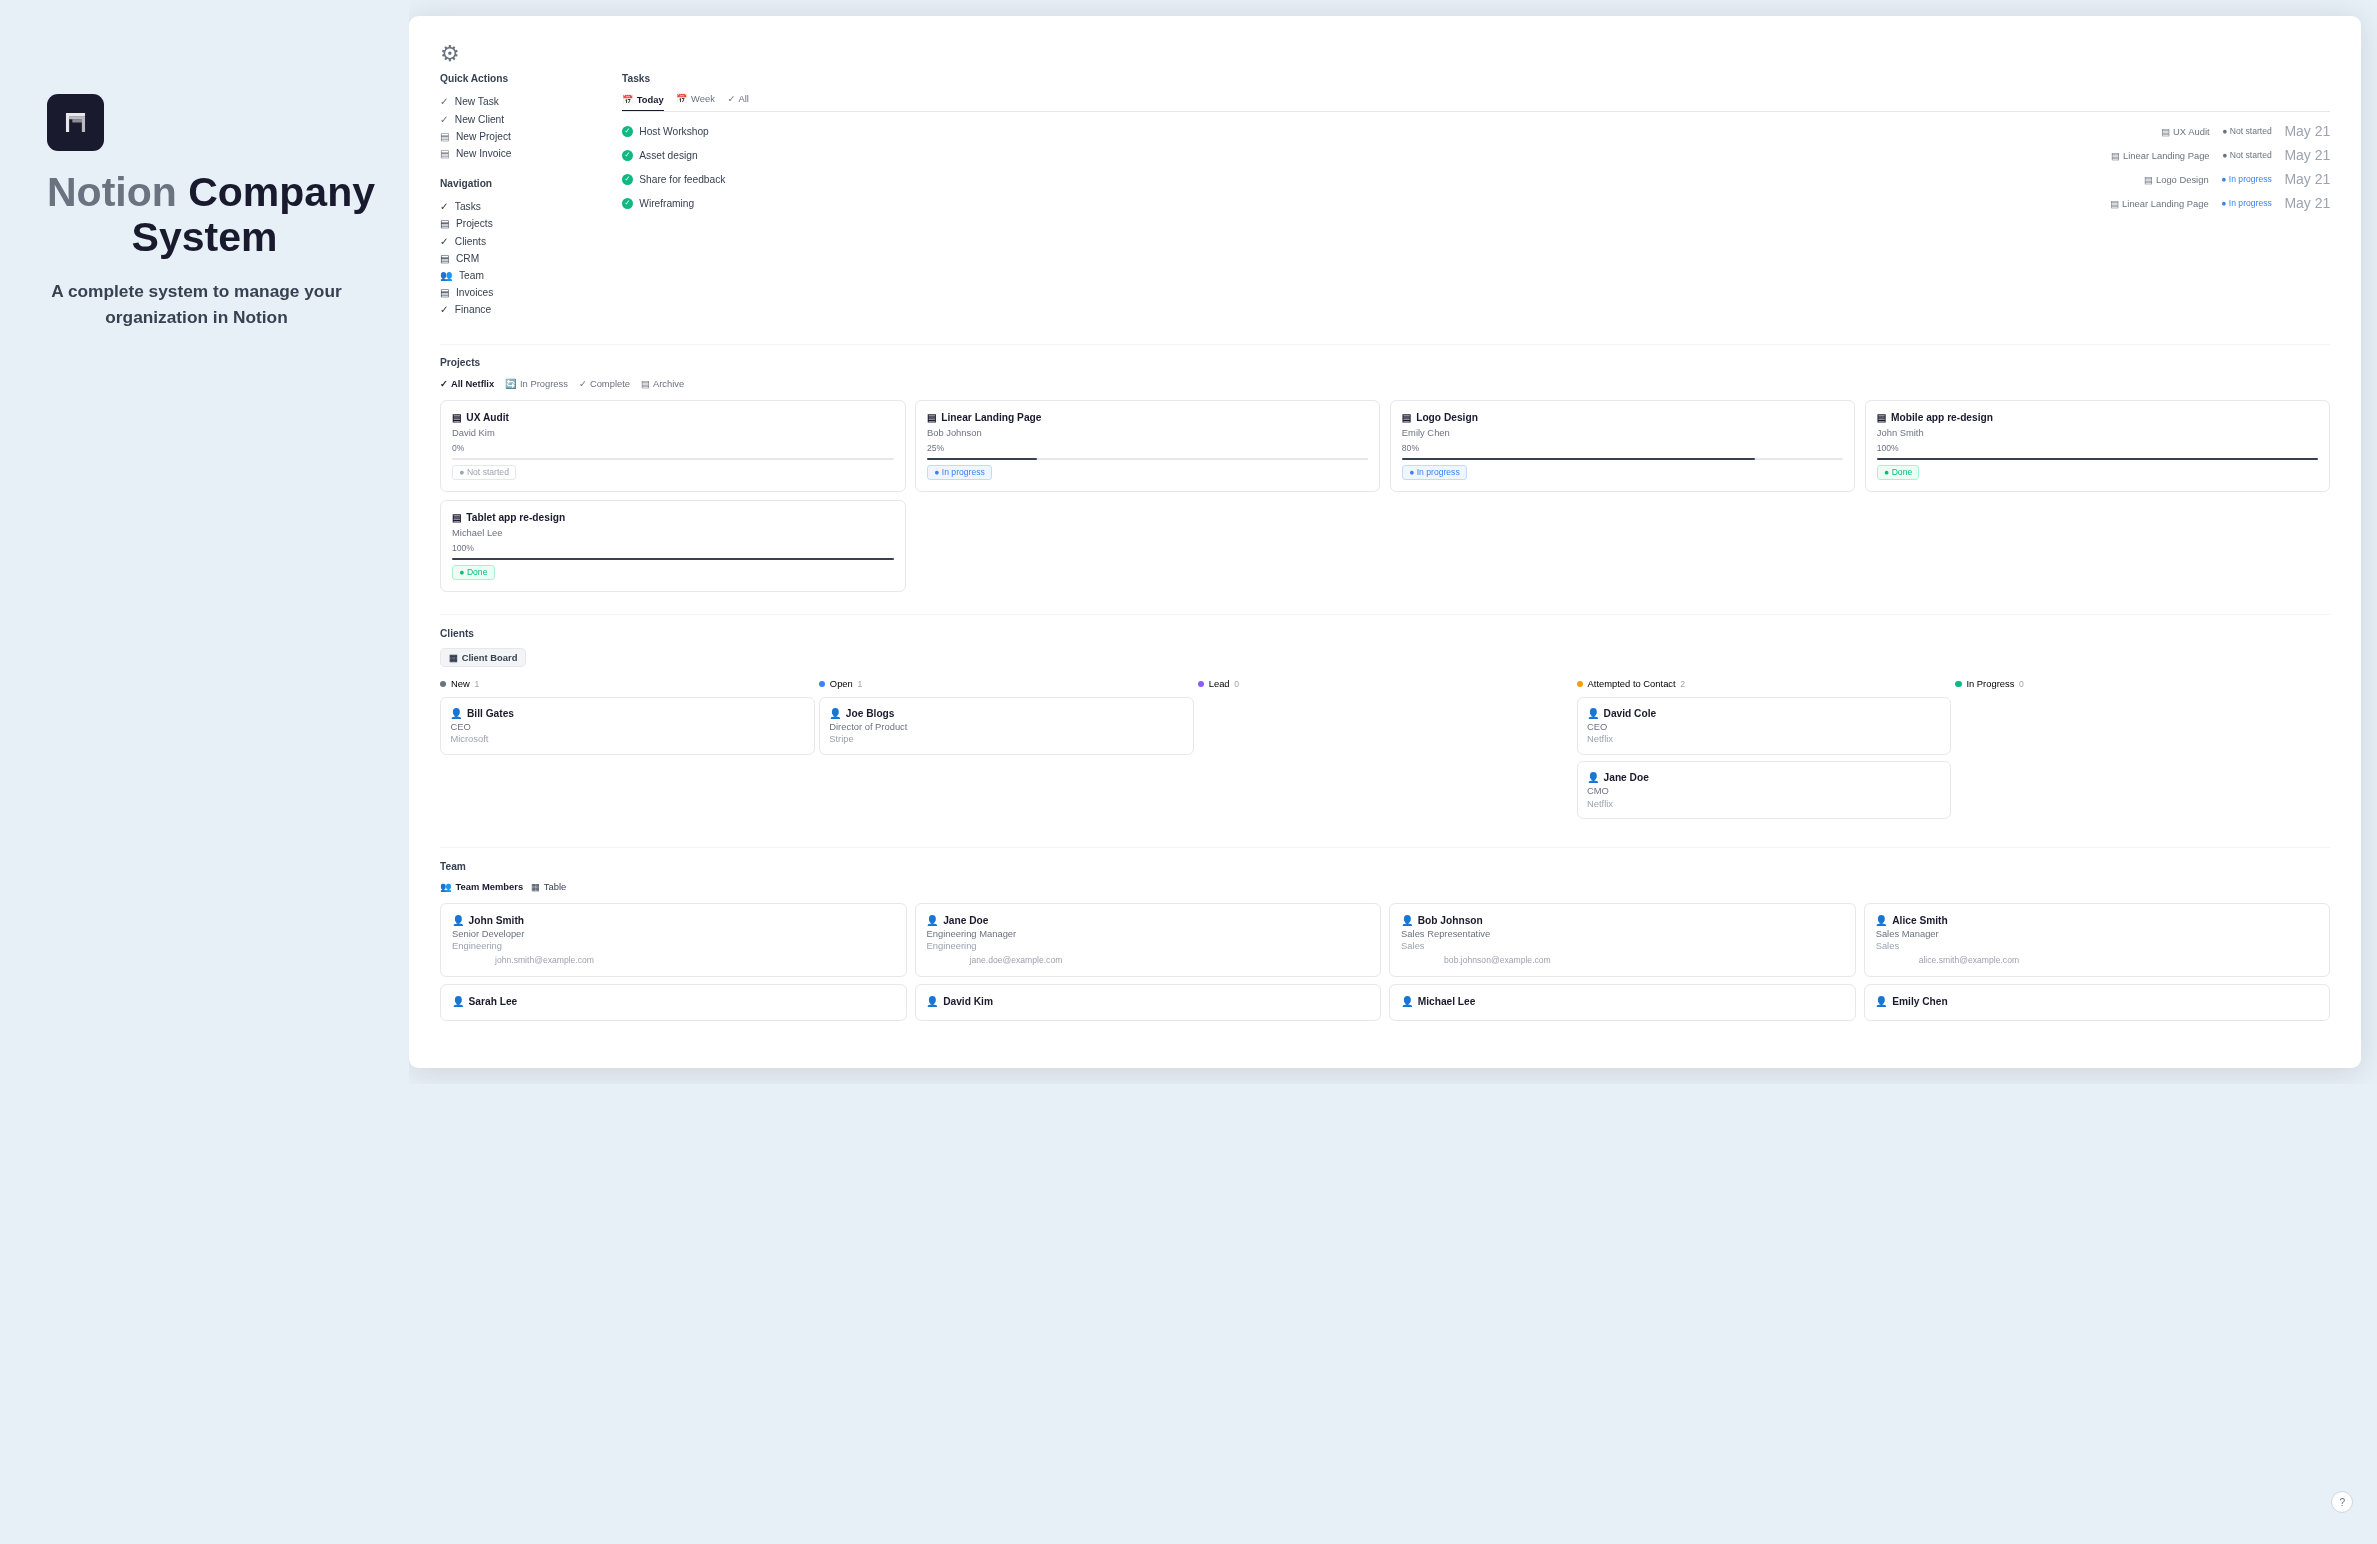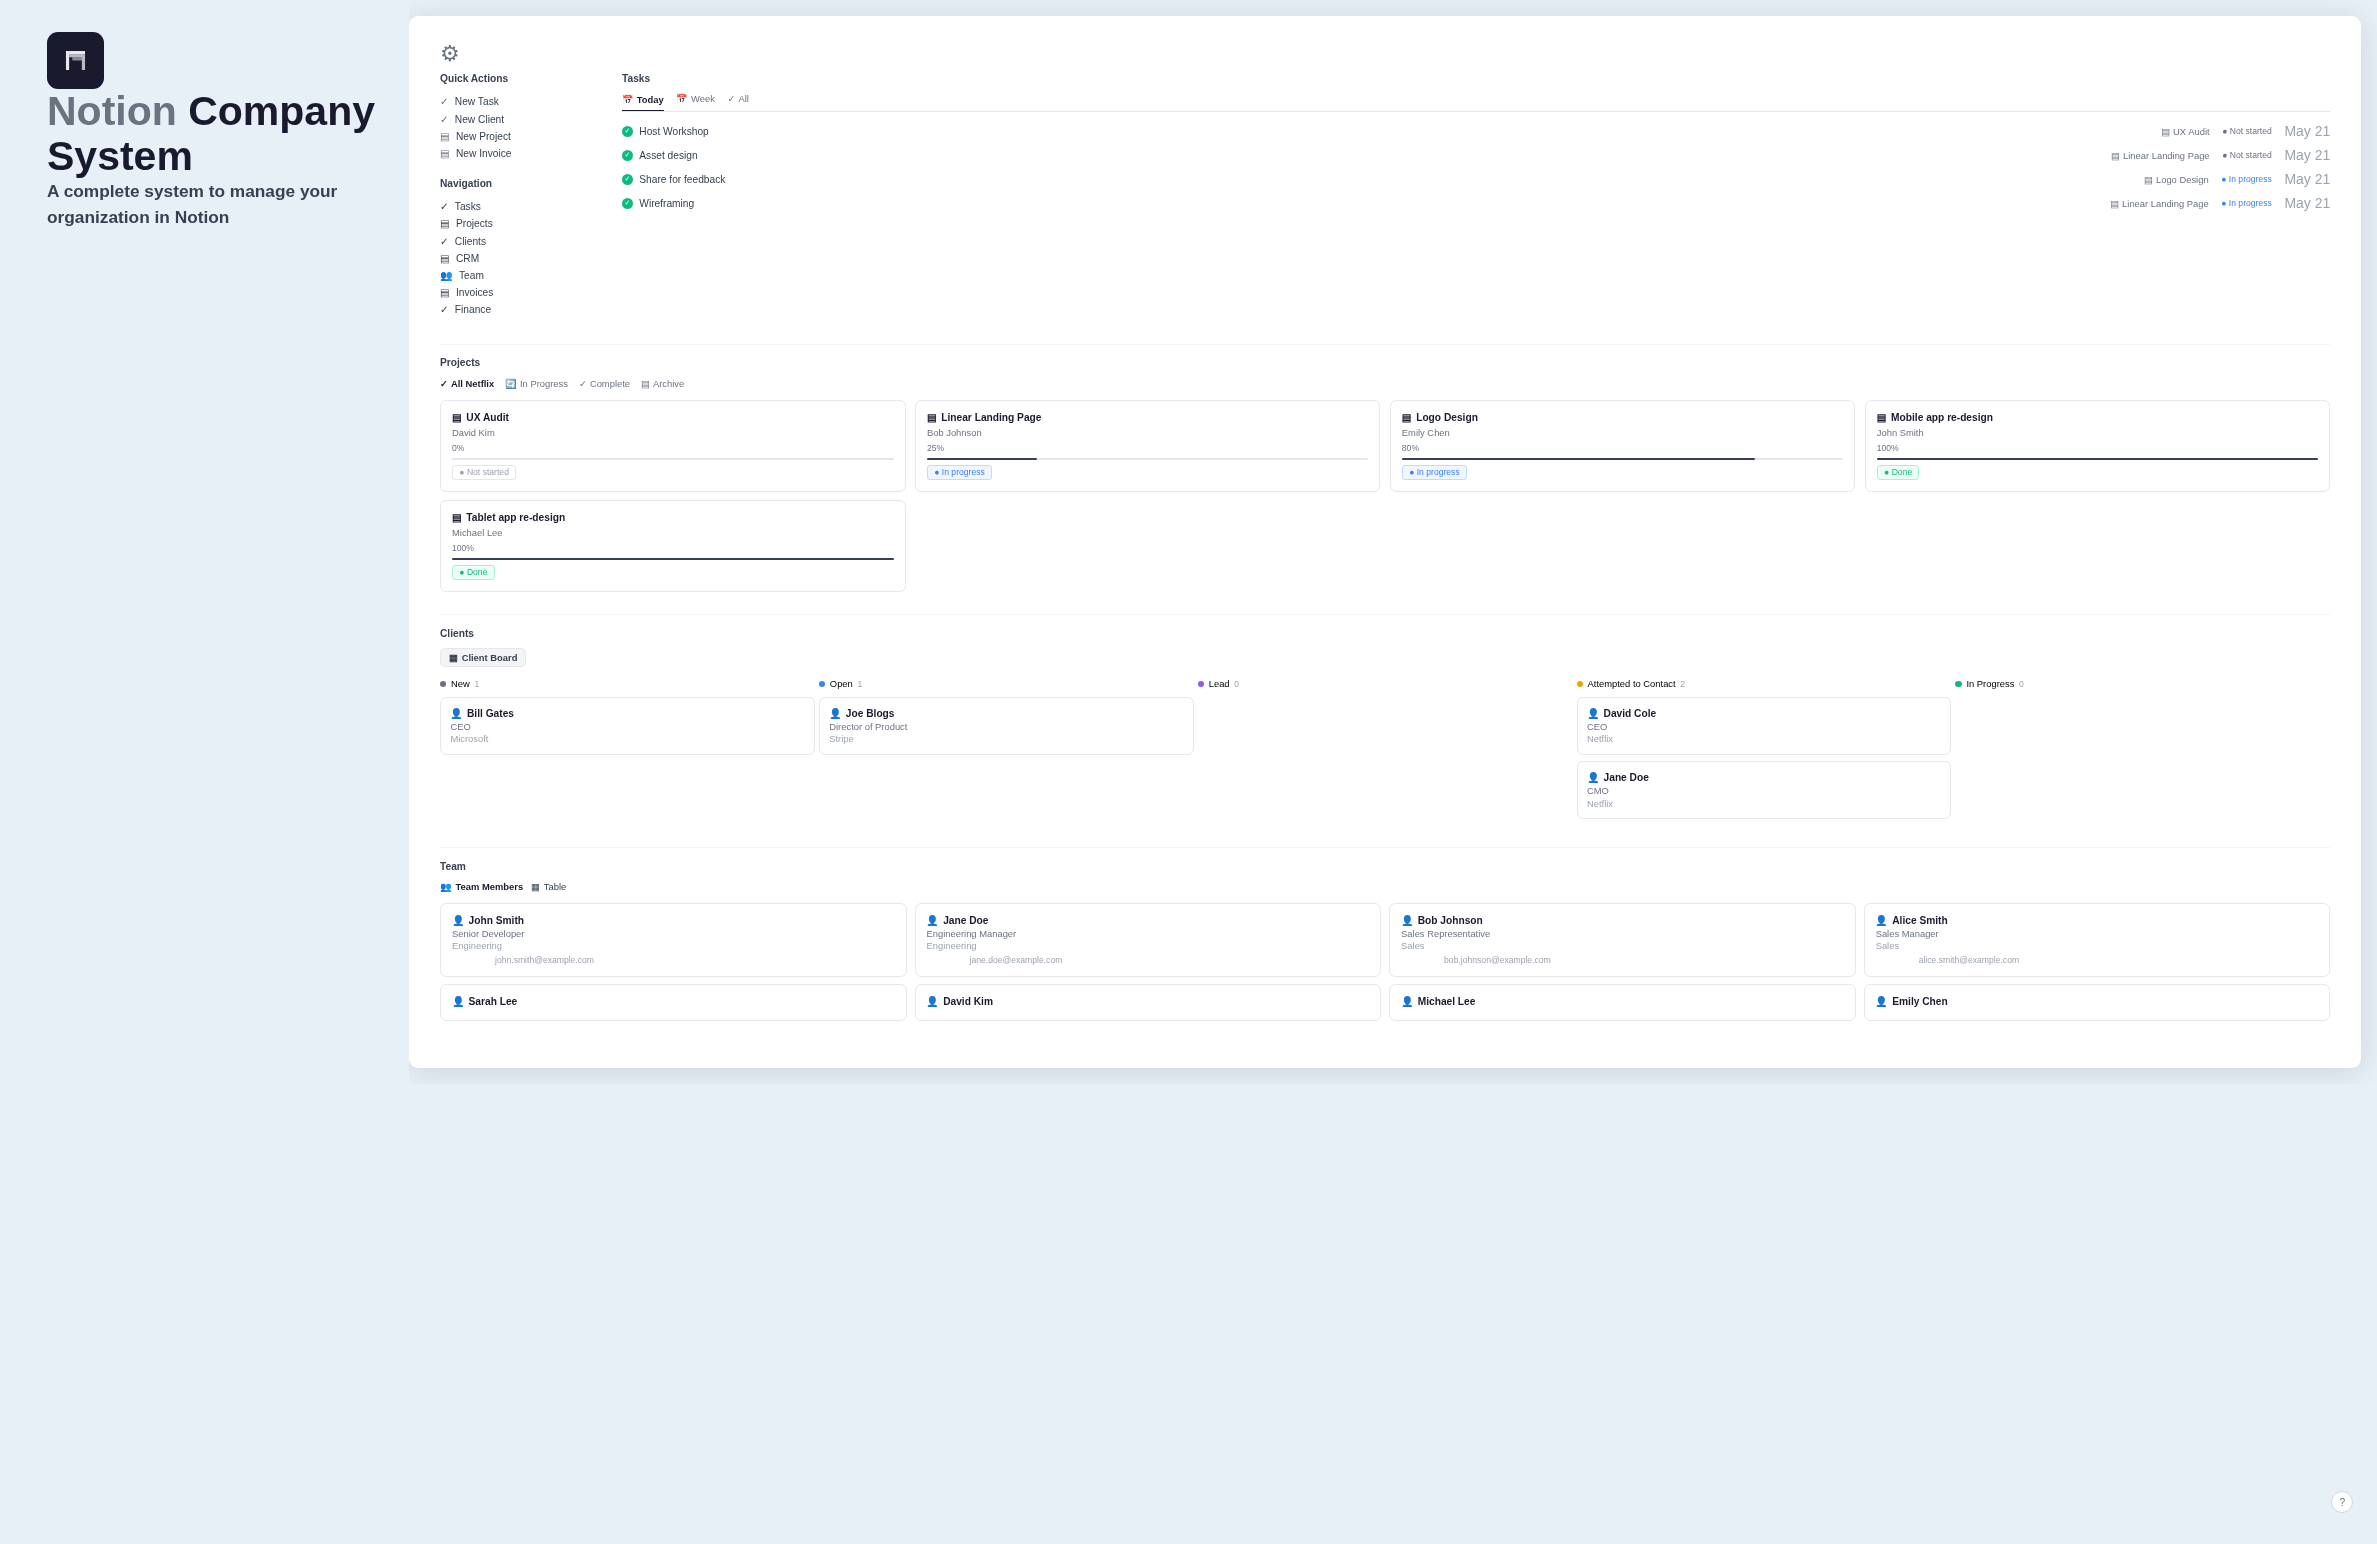--- a/index.html
+++ b/index.html
@@ -6,23 +6,25 @@
     body {
       font-family: -apple-system, BlinkMacSystemFont, 'Segoe UI', sans-serif;
       background: #e8f0f7;
       min-height: 100vh;
       display: flex;
       align-items: flex-start;
     }
     .left-panel {
       width: 409px;
       min-width: 409px;
-      padding: 32px 47px;
+      padding: 94px 47px;
       display: flex;
       flex-direction: column;
+      gap: 19px;
+      text-align: center;
     }
     .notion-logo {
       width: 57px;
       height: 57px;
       background: #1a1a2e;
       border-radius: 11px;
       display: flex;
       align-items: center;
       justify-content: center;
       color: white;

